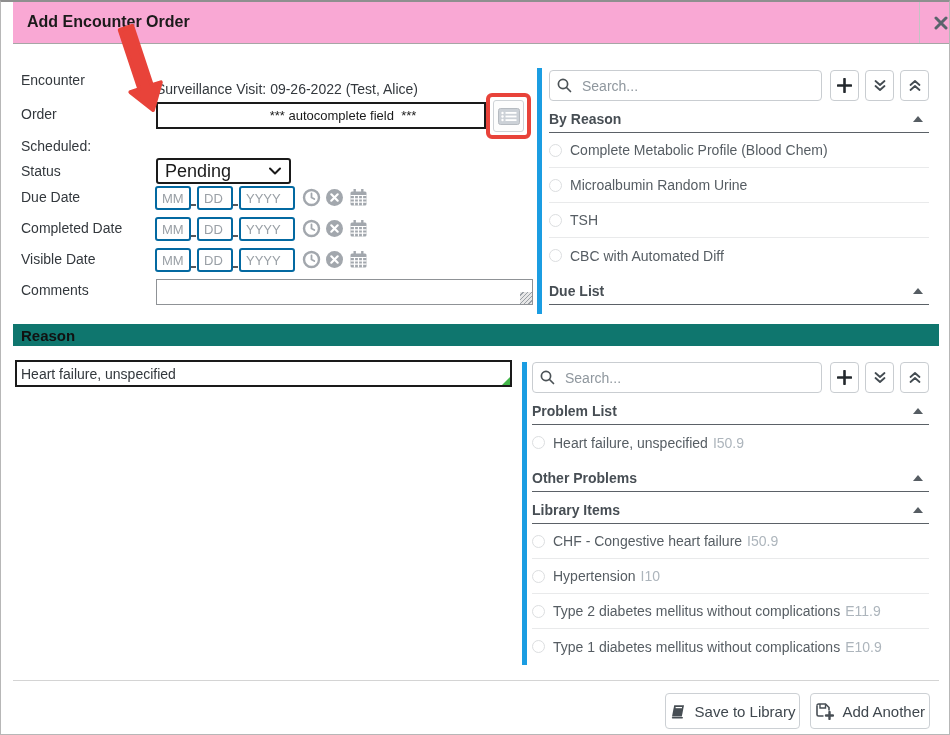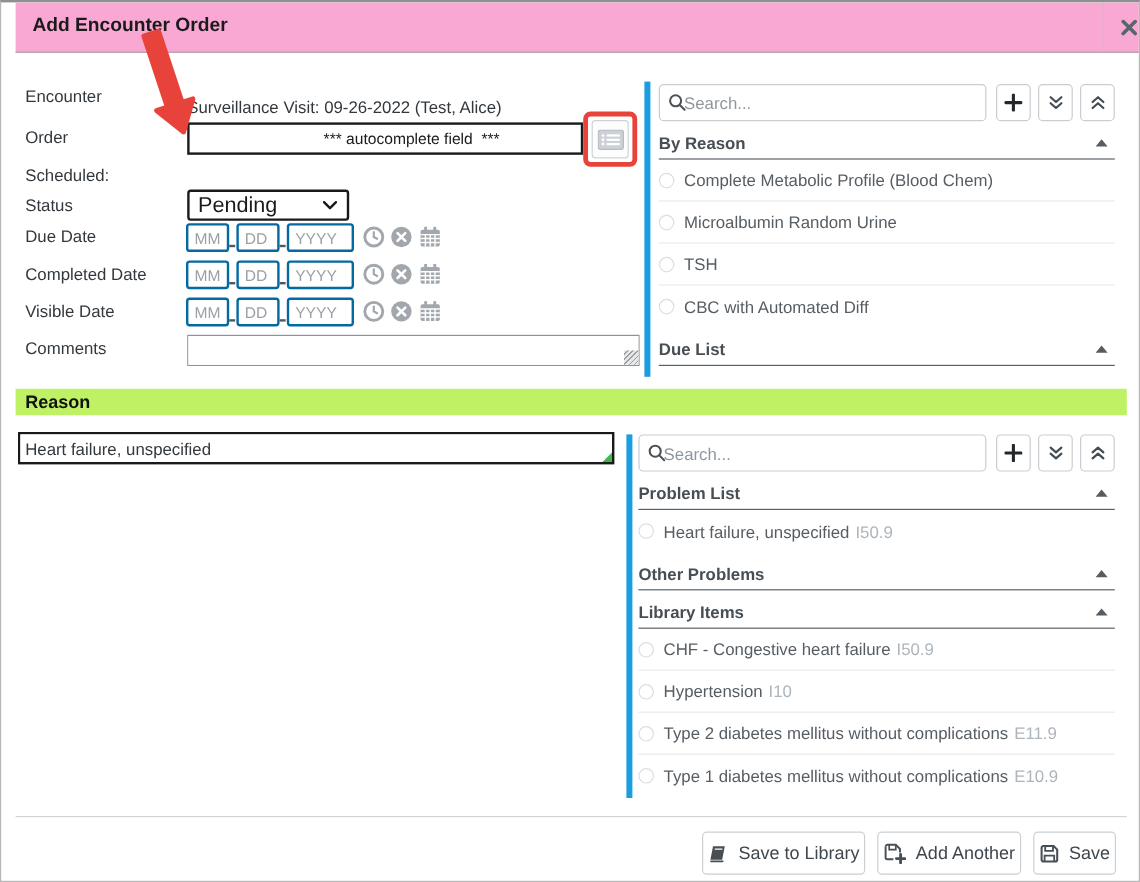--- a/index.html
+++ b/index.html
@@ -79,21 +79,21 @@
   
   .panel { position: absolute; }
   .panel-top { left: 548px; top: 68px; width: 380px; }
   .panel-bottom { left: 531px; top: 360px; width: 397px; }
   .search-row { display: flex; align-items: center; }
   .search-box { position: relative; height: 31px; }
   .panel-top .search-box { width: 273px; }
   .panel-bottom .search-box { width: 290px; }
   .search-box input {
     width: 100%; height: 100%; border: 1px solid #c9cdd1; border-radius: 4px;
-    padding-left: 20px; font-size: 14px; color: #3a3f44;
+    padding-left: 32px; font-size: 14px; color: #3a3f44;
     font-family: "Liberation Sans", sans-serif;
   }
   .search-box input::placeholder { color: #8f979e; }
   .search-box svg { position: absolute; left: 8px; top: 8px; }
   .icon-btn {
     width: 29px; height: 31px; background: #fff; border: 1px solid #c9cdd1;
     border-radius: 4px; display: flex; align-items: center; justify-content: center;
     cursor: pointer; flex: none;
   }
   .icon-btn.first { margin-left: 8px; }
@@ -113,21 +113,21 @@
   }
   .item.last { border-bottom: none; }
   .radio {
     width: 13px; height: 13px; border: 1px solid #dcdee0; border-radius: 50%;
     margin-right: 8px; flex: none; background: #fff;
   }
   .code { color: #adb5bc; margin-left: 5px; }
   
   .reason-band {
     position: absolute; left: 12px; top: 322px; width: 926px; height: 22px;
-    background: #bef264; display: flex; align-items: center;
+    background: #0f766e; display: flex; align-items: center;
   }
   .reason-band span { margin-left: 8px; font-size: 15px; font-weight: bold; color: #111; }
   .reason-wrap {
     position: absolute; left: 14px; top: 358px; width: 497px; height: 27px;
     border: 2px solid #1a1a1a; background: #fff;
   }
   .reason-input {
     width: 100%; height: 100%; border: none; outline: none; font-size: 14px;
     color: #33383d; padding-left: 4px; font-family: "Liberation Sans", sans-serif;
   }
@@ -418,27 +418,19 @@
     </div>
     <div class="footer-btn">
       <svg width="19" height="18" viewBox="0 0 19 18">
         <path d="M2 3.5 C2 2.7 2.7 2 3.5 2 L10.5 2 L14 5.5 L14 8.5" fill="none" stroke="#474e54" stroke-width="1.6"></path>
         <path d="M2 3.5 L2 12.5 C2 13.3 2.7 14 3.5 14 L8.5 14" fill="none" stroke="#474e54" stroke-width="1.6"></path>
         <path d="M5 2 L5 6 L10.5 6 L10.5 2.5" fill="none" stroke="#474e54" stroke-width="1.4"></path>
         <path d="M14.5 10 V17 M11 13.5 H18" stroke="#474e54" stroke-width="2.4" stroke-linecap="round"></path>
       </svg>
       <span>Add Another</span>
     </div>
-    <div class="footer-btn">
-      <svg width="17" height="17" viewBox="0 0 17 17">
-        <path d="M2 3.5 C2 2.7 2.7 2 3.5 2 L12 2 L15 5 L15 13.5 C15 14.3 14.3 15 13.5 15 L3.5 15 C2.7 15 2 14.3 2 13.5 Z" fill="none" stroke="#474e54" stroke-width="1.7"></path>
-        <path d="M5 2 L5 6 L11.5 6 L11.5 2.3" fill="none" stroke="#474e54" stroke-width="1.5"></path>
-        <path d="M4.5 15 L4.5 10 L12.5 10 L12.5 15" fill="none" stroke="#474e54" stroke-width="1.5"></path>
-      </svg>
-      <span>Save</span>
-    </div>
   </div>
 
   <svg class="arrow-svg" width="200" height="140" viewBox="0 0 200 140">
     <polygon points="118.8,28 131.2,24 150.8,83.2 159.8,80.3 152,108 129.4,90.1 138.4,87.2" fill="#e8433a" stroke="#e8433a" stroke-width="4" stroke-linejoin="round"></polygon>
   </svg>
 
 </div>
 
 </body></html>

